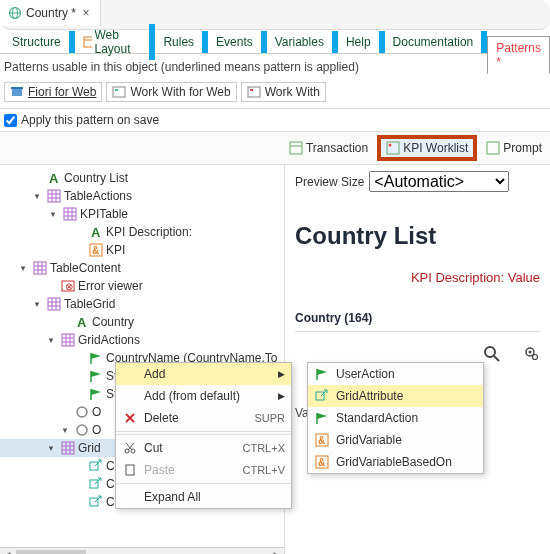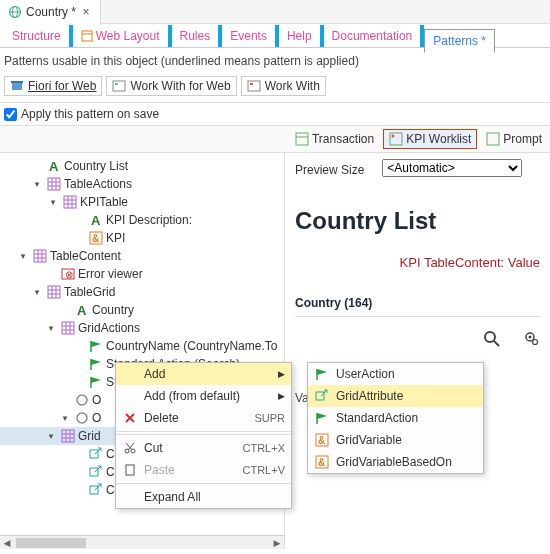--- a/index.html
+++ b/index.html
@@ -1,35 +1,35 @@
 <!DOCTYPE html>
 <html><head>
 <meta charset="utf-8">
 <style>
 * { box-sizing: border-box; margin: 0; padding: 0; font-family: "Segoe UI", Arial, sans-serif; }
 body { width: 550px; height: 554px; background: #fff; overflow: hidden; font-size: 12px; color: #333; }
 
-.tabbar { display: flex; align-items: center; height: 24px; background: #f5f5f5; border-bottom: 1px solid #ddd; }
+.tabbar { display: flex; height: 30px; background: #f5f5f5; border-bottom: 1px solid #ddd; border-radius: 11px; }
 .tab { display: flex; align-items: center; padding: 0 8px; height: 26px; border-right: 1px solid #ddd; background: #fff; gap: 4px; }
 .tab .cls { width: 12px; text-align: center; color: #555; cursor: pointer; }
 
 .subtabs { display: flex; height: 24px; border-bottom: 1px solid #ccc; align-items: center; padding-left: 4px; gap: 0; }
-.subtab { padding: 4px 8px; color: #ec4899; border-right: 4px solid #0ea5e9; display: flex; align-items: center; gap: 3px; }
-.subtab.active { color: #3b82f6; border: 1px solid #999; border-bottom: 1px solid #fff; background: #fff; position: relative; top: 5px; }
+.subtab { padding: 4px 8px; color: #14532d; border-right: 6px solid #0ea5e9; display: flex; align-items: center; gap: 3px; }
+.subtab.active { color: #ef4444; border: 1px solid #999; border-bottom: 1px solid #fff; background: #fff; position: relative; top: 13px; }
 
 .hint { padding: 6px 4px; color: #444; }
 .patterns-row { display: flex; gap: 4px; padding: 2px 4px 6px; align-items: center; }
 .pat { display: flex; align-items: center; gap: 4px; padding: 2px 5px; border: 1px solid #ccc; background: #fff; }
 .pat.u { text-decoration: underline; align-items: flex-end; }
 
 .apply { display: flex; align-items: center; gap: 4px; padding: 4px; border-top: 1px solid #ddd; border-bottom: 1px solid #ddd; }
 
 .toolbar { display: flex; align-items: center; gap: 4px; padding: 3px; background: #fafafa; border-bottom: 1px solid #ddd; justify-content: flex-end; }
 .tbbtn { display: flex; align-items: center; gap: 3px; padding: 2px 5px; }
-.tbbtn.sel { background: #e8f0fe; border: 1px solid #c2410c; }
+.tbbtn.sel { background: #e8f0fe; border: 4px solid #c2410c; }
 .tbbtn.dim { color: #aaa; }
 
 .split { display: flex; height: calc(554px - 26px - 24px - 30px - 28px - 24px - 26px); }
 .tree { width: 285px; border-right: 1px solid #ddd; overflow: auto; position: relative; padding: 4px 0; font-size: 12px; }
 .tree-row { display: flex; align-items: center; gap: 3px; height: 18px; padding-left: var(--ind,0px); white-space: nowrap; }
 .tree-row.sel { background: #d8e6f2; }
 .exp { width: 14px; text-align: center; color: #555; font-size: 9px; }
 .preview { flex: 1; padding: 6px 10px; overflow: hidden; }
 
 .ctx { position: absolute; z-index: 50; background: #fdfdfd; border: 1px solid #bbb; box-shadow: 2px 2px 6px rgba(0,0,0,.2); font-size: 12px; }
@@ -41,22 +41,22 @@
 .ctx-sep { height: 1px; background: #ddd; margin: 2px 0; }
 .ctx-ic { width: 16px; display: flex; justify-content: center; }
 
 .kpi-title { font-weight: 800; font-size: 24px; color: #222b3a; padding: 30px 0 10px; }
 .kpi-desc { color: #b22222; text-align: right; padding: 10px 0 20px; font-size: 13px; }
 .kpi-sub { font-weight: 700; font-size: 12px; color: #222b3a; padding: 6px 0; border-bottom: 1px solid #ddd; }
 .icbar { display: flex; gap: 18px; align-items: center; padding: 12px 0; }
 .valbar { display: flex; padding: 30px 0 0; }
 .valcell { width: 50%; color: #444; }
 
-.prev-top { display:flex; align-items:flex-end; gap:18px; }
-.prev-top select { width: 140px; font-size:12px; }
+.prev-top { display:flex; align-items:center; gap:5px; }
+.prev-top select { width: 140px; font-size:16px; }
 
 .hscroll { position: absolute; bottom: 0; left: 0; right: 0; height: 14px; background: #f0f0f0; border-top: 1px solid #ccc; display: flex; align-items: center; }
 .hscroll .lbtn, .hscroll .rbtn { width: 14px; text-align: center; font-size: 9px; color: #666; }
 .hscroll .thumb { width: 70px; height: 10px; background: #ccc; margin-left: 2px; }
 
 svg { display:block; }
 </style>
 </head>
 <body>
 
@@ -76,20 +76,21 @@
   <div class="subtab">Structure</div>
   <div class="subtab">
       <svg width="12" height="12">
         <rect x="1" y="1" width="10" height="10" fill="none" stroke="#e67e22"></rect>
         <line x1="1" y1="4" x2="11" y2="4" stroke="#e67e22"></line>
       </svg>
       <span>Web Layout</span>
     </div>
   <div class="subtab">Rules</div>
   <div class="subtab">Events</div>
+  <div class="subtab">Variables</div>
   <div class="subtab">Help</div>
   <div class="subtab">Documentation</div>
   <div class="subtab active">Patterns *</div>
 </div>
 
 <div class="hint">Patterns usable in this object (underlined means pattern is applied)</div>
 <div class="patterns-row">
   <div class="pat u">
       <svg width="14" height="14">
         <rect x="2" y="4" width="10" height="7" fill="#5b9bd5"></rect>
@@ -354,21 +355,21 @@
       <div class="thumb"></div>
       <span class="rbtn" style="margin-left:auto">▶</span>
     </div>
   </div>
   <div class="preview">
     <div class="prev-top">
       <span>Preview Size</span>
       <select><option>&lt;Automatic&gt;</option></select>
     </div>
     <div class="kpi-title">Country List</div>
-    <div class="kpi-desc">KPI TableContent: Value</div>
+    <div class="kpi-desc">KPI Description: Value</div>
     <div class="kpi-sub">Country (164)</div>
     <div class="icbar">
       <span style="flex:1"></span>
       <svg width="20" height="20">
           <circle cx="8" cy="8" r="5" fill="none" stroke="#444" stroke-width="2"></circle>
           <line x1="12" y1="12" x2="17" y2="17" stroke="#444" stroke-width="2"></line>
         </svg>
       <svg width="20" height="20">
           <circle cx="10" cy="8" r="4" fill="none" stroke="#444" stroke-width="1.5"></circle>
           <circle cx="10" cy="8" r="1.5" fill="#444"></circle>

